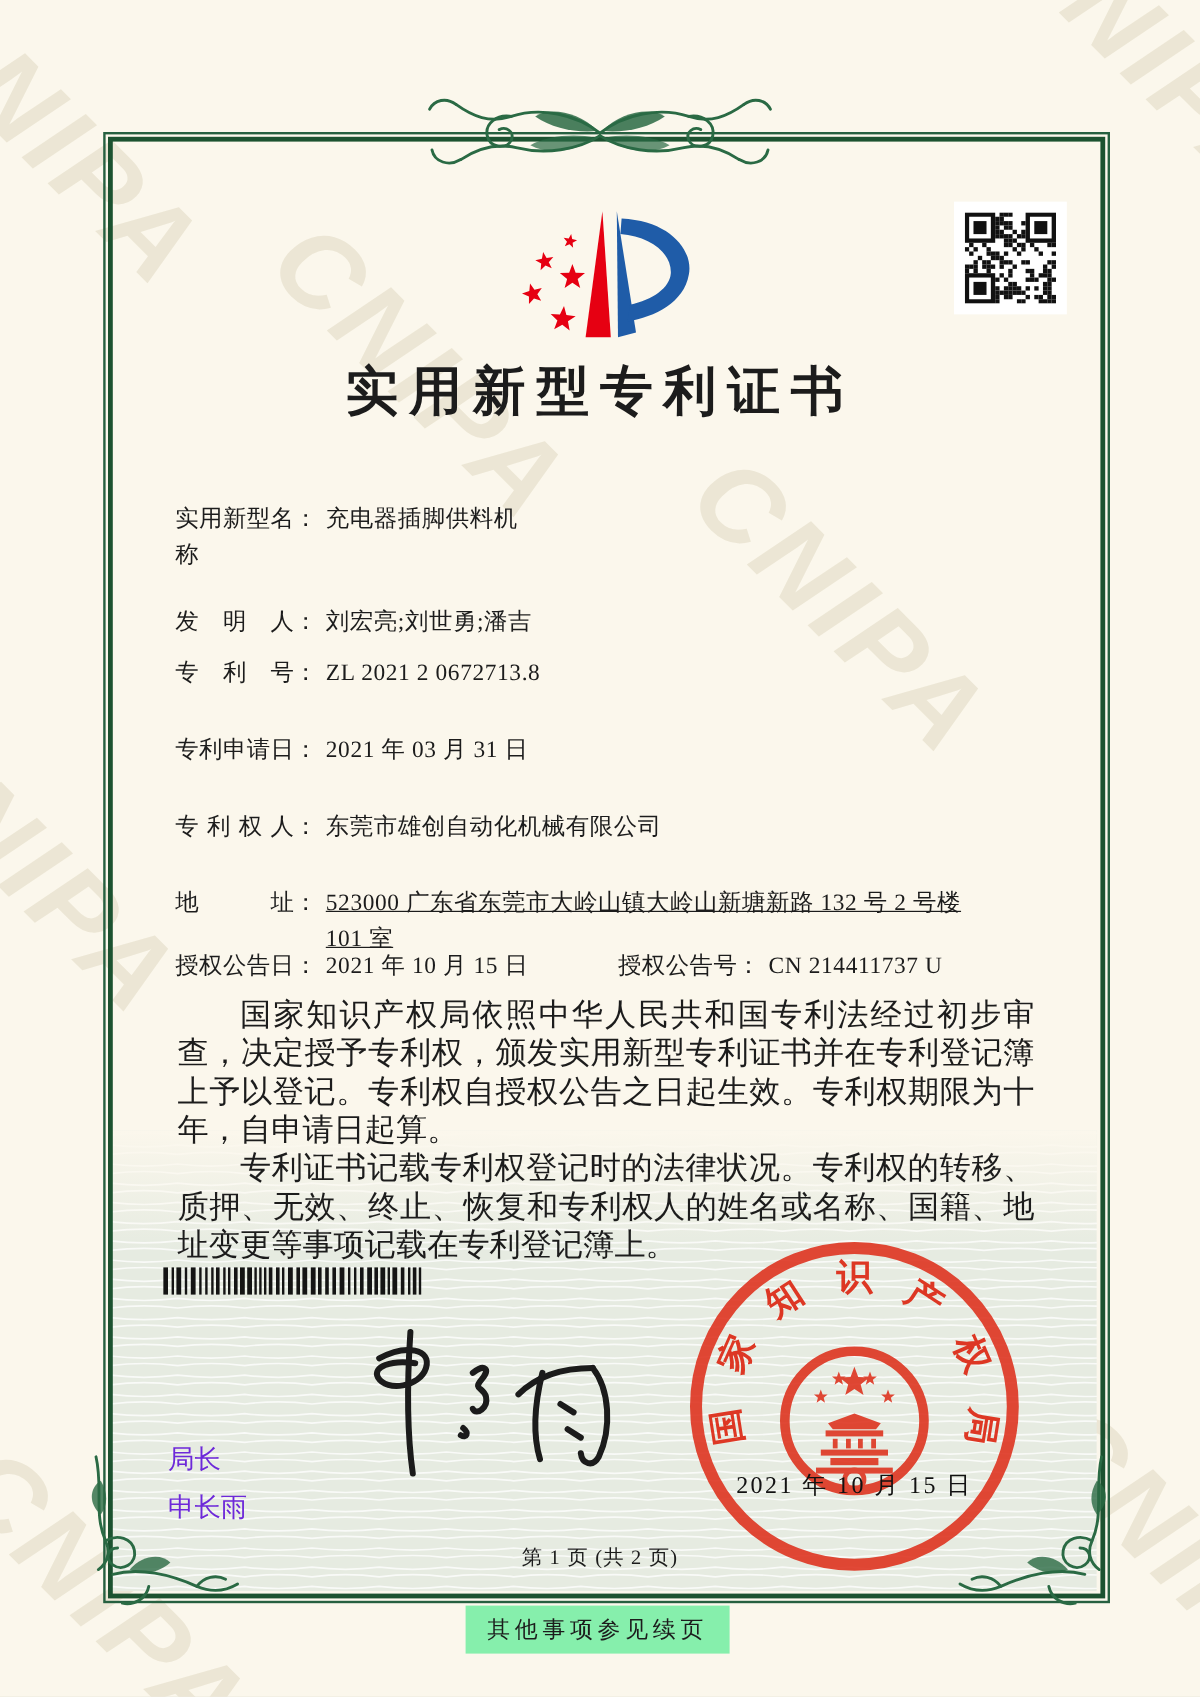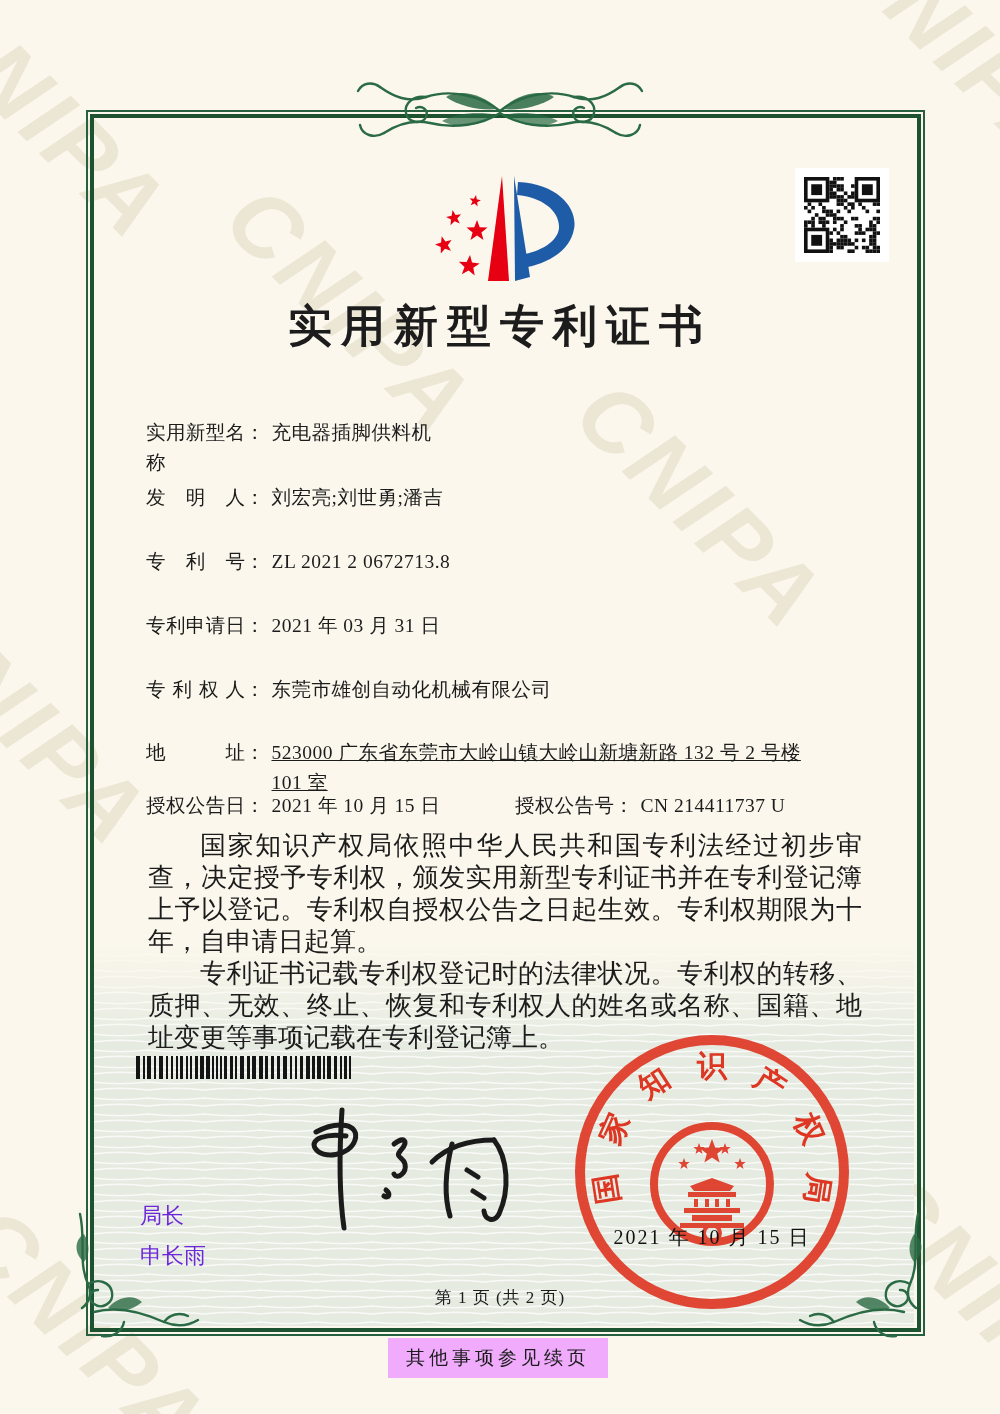--- a/index.html
+++ b/index.html
@@ -53,21 +53,21 @@
   
   .barcode{position:absolute;left:136px;top:1056px;z-index:5;}
   .commissioner{position:absolute;left:140px;top:1196px;z-index:5;
     font-family:"Liberation Sans","DejaVu Sans",sans-serif;font-size:22px;line-height:40px;color:#6d28d9;}
   .signature{position:absolute;left:282px;top:1096px;z-index:5;}
   .seal{position:absolute;left:572px;top:1032px;z-index:5;opacity:.95;}
   .seal-date{position:absolute;left:598px;top:1224px;width:228px;text-align:center;z-index:6;
     font-size:20px;letter-spacing:2px;color:#111;}
   .page-info{position:absolute;left:0;top:1286px;width:100%;text-align:center;z-index:5;
     font-size:17px;letter-spacing:1px;}
-  .footer-note{position:absolute;left:388px;top:1338px;z-index:5;background:#f0abfc;
+  .footer-note{position:absolute;left:388px;top:1338px;z-index:5;background:#86efac;
     padding:7px 18px;font-size:19px;letter-spacing:4px;}
 </style>
 </head>
 <body>
 
 <div class="page">
 
   <div class="wm" style="left:45px;top:115px;">CNIPA</div>
   <div class="wm" style="left:350px;top:310px;">CNIPA</div>
   <div class="wm" style="left:700px;top:505px;">CNIPA</div>
@@ -327,21 +327,21 @@
         <rect x="3.619047619047619" y="54.285714285714285" width="18.095238095238095" height="18.095238095238095" fill="#fff"></rect>
         <rect x="7.238095238095238" y="57.904761904761905" width="10.857142857142858" height="10.857142857142858" fill="#111"></rect>
       </svg>
   </div>
 
   <div class="title">实用新型专利证书</div>
 
   <div class="row" style="top:418px;">
     <span class="lbl">实用新型名称</span><span class="colon">：</span><span class="val">充电器插脚供料机</span>
   </div>
-  <div class="row" style="top:483px;">
+  <div class="row" style="top:504px;">
     <span class="lbl">发明人</span><span class="colon">：</span><span class="val">刘宏亮;刘世勇;潘吉</span>
   </div>
   <div class="row" style="top:547px;">
     <span class="lbl">专利号</span><span class="colon">：</span><span class="val">ZL 2021 2 0672713.8</span>
   </div>
   <div class="row" style="top:611px;">
     <span class="lbl">专利申请日</span><span class="colon">：</span><span class="val">2021 年 03 月 31 日</span>
   </div>
   <div class="row" style="top:675px;">
     <span class="lbl">专利权人</span><span class="colon">：</span><span class="val">东莞市雄创自动化机械有限公司</span>

